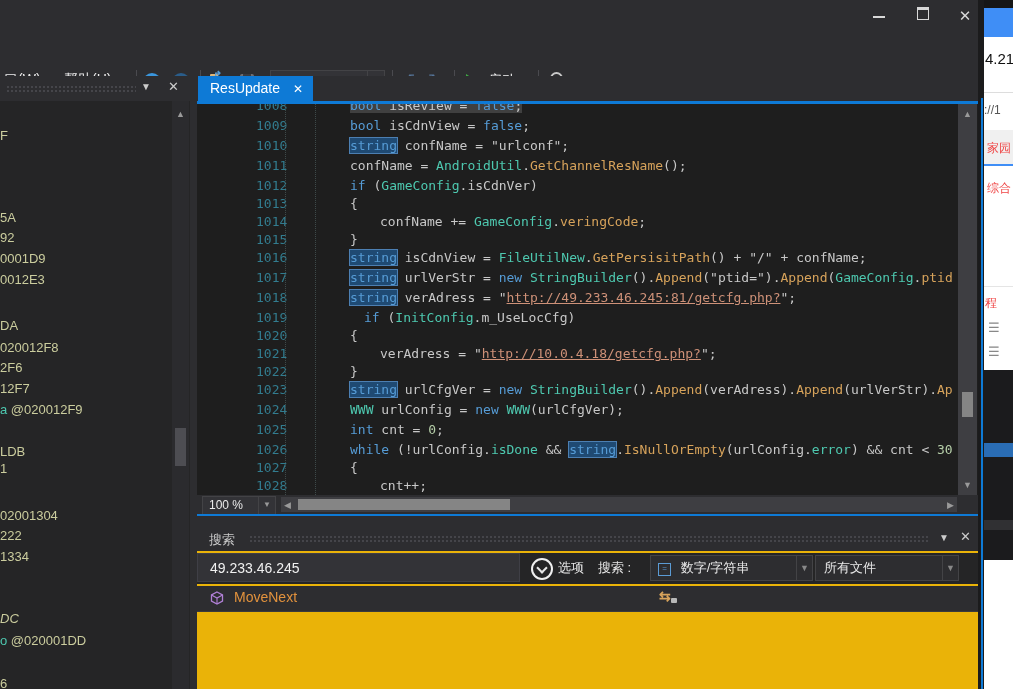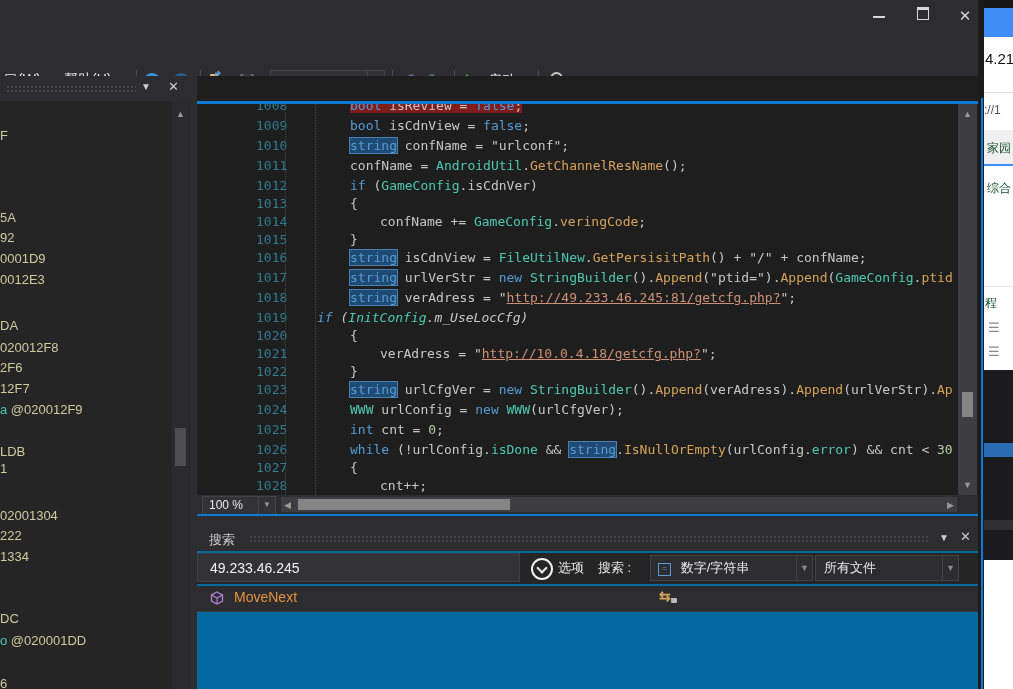--- a/index.html
+++ b/index.html
@@ -28,40 +28,40 @@
   #gutter{position:absolute;left:0;top:28px;width:24px;height:391px;background:#303032;}
   .guide{position:absolute;top:28px;height:391px;width:0;border-left:1px dotted #3e4a4a;}
   #code-lines{position:absolute;left:0;top:-8px;width:1200px;}
   .code-row{height:20px;line-height:20px;white-space:nowrap;font-family:"DejaVu Sans Mono",monospace;font-size:13px;}
   .code-row.br{height:16px;line-height:16px;}
   .ln{display:inline-block;box-sizing:border-box;width:93px;padding-left:59px;color:#327c8f;}
   .tk-k{color:#569cd6;} .tk-t{color:#4ec9b0;} .tk-m{color:#d7a35b;}
   .tk-p{color:#c8c8c8;} .tk-s{color:#c8c8c8;} .tk-n{color:#b5cea8;}
   .tk-u{color:#ce9178;text-decoration:underline;}
   .tk-hl{color:#569cd6;background:#1f4a73;outline:1px solid #4c7fb2;}
-  .sel{background:#7f1d1d;}
+  .sel{background:#404040;}
   
   .sb-track{background:#3e3e42;}
   .sb-thumb{position:absolute;background:#858585;}
   .sb-arrow{position:absolute;color:#9a9a9a;font-size:9px;text-align:center;}
   
-  #search-panel{left:197px;top:527px;width:781px;height:162px;background:#0369a1;}
+  #search-panel{left:197px;top:527px;width:781px;height:162px;background:#eab308;}
   #search-header{position:absolute;left:0;top:0;width:100%;height:24px;background:#2d2d30;}
   #search-input-row{position:absolute;left:0;top:26px;width:100%;height:31px;background:#252526;}
   #search-input{position:absolute;left:0;top:0;width:323px;height:29px;background:#333337;border:1px solid #3f3f46;color:#f0f0f0;font-size:14px;line-height:29px;padding-left:12px;box-sizing:border-box;}
   .opt-label{position:absolute;top:6px;font-size:13px;color:#e8e8e8;}
   .mini-combo{position:absolute;top:2px;height:26px;background:#2d2d30;border:1px solid #434346;box-sizing:border-box;color:#e8e8e8;font-size:13px;line-height:24px;}
   .mini-combo .arrowbox{position:absolute;right:0;top:0;bottom:0;width:15px;border-left:1px solid #434346;color:#888;font-size:9px;line-height:24px;text-align:center;}
   #result-row{position:absolute;left:0;top:59px;width:100%;height:25px;background:#2d2d30;border-bottom:1px solid #3a3a3e;}
   #result-name{position:absolute;left:37px;top:3px;font-size:14px;color:#e2923d;}
   #result-location{position:absolute;right:25px;top:3px;font-size:14px;color:#4ec9b0;}
   .chev{display:inline-block;width:6px;height:6px;border-right:2px solid #e8e8e8;border-bottom:2px solid #e8e8e8;transform:rotate(45deg);}
   
   #bg-window{left:984px;top:0;width:29px;height:689px;background:#fff;overflow:hidden;}
-  .bgtext{position:absolute;color:#14532d;font-size:12px;white-space:nowrap;}
+  .bgtext{position:absolute;color:#ef4444;font-size:12px;white-space:nowrap;}
 </style>
 </head>
 <body>
 
 <div id="stage">
 
   <div class="abs" style="left:0;top:0;width:978px;height:30px;background:#2d2d30;">
     <div class="winbtn" style="left:866px;"><span style="display:inline-block;width:12px;height:2px;background:#d8d8d8;margin-bottom:2px;"></span></div>
     <div class="winbtn" style="left:910px;"><span style="display:inline-block;width:10px;height:9px;border:1px solid #d8d8d8;border-top:3px solid #d8d8d8;"></span></div>
     <div class="winbtn" style="left:952px;font-size:15px;">✕</div>
@@ -120,48 +120,54 @@
         <div class="side-item" style="top: 242px;">DA</div>
         <div class="side-item" style="top: 264px;">020012F8</div>
         <div class="side-item" style="top: 284px;">2F6</div>
         <div class="side-item" style="top: 305px;">12F7</div>
         <div class="side-item" style="top: 326px;"><span class="pre">a</span> @020012F9</div>
         <div class="side-item" style="top: 368px;">LDB</div>
         <div class="side-item" style="top: 385px;">1</div>
         <div class="side-item" style="top: 432px;">02001304</div>
         <div class="side-item" style="top: 452px;">222</div>
         <div class="side-item" style="top: 473px;">1334</div>
-        <div class="side-item" style="top: 535px;">DC</div>
+        <div class="side-item" style="top: 535px; font-style: italic;">DC</div>
         <div class="side-item" style="top: 557px;"><span class="pre">o</span> @020001DD</div>
         <div class="side-item" style="top: 600px;">6</div>
       </div>
 
     <div class="abs" style="left:172px;top:25px;width:17px;height:588px;background:#2b2b2e;">
       <div class="sb-arrow" style="left:0;top:8px;width:17px;">▲</div>
       <div class="sb-thumb" style="left:3px;top:327px;width:11px;height:38px;background:#4d4d52;"></div>
     </div>
   </div>
 
   <div class="abs" id="editor-group">
+    <div id="tabstrip">
+      <div id="doc-tab">
+        <span>ResUpdate</span>
+        <span style="margin-left:9px;font-size:12px;">✕</span>
+      </div>
+    </div>
     <div id="tab-underline"></div>
     <div id="gutter"></div>
     <div id="code-viewport">
       <div id="code-lines">
           <div class="code-row"><span class="ln">1008</span><span style="margin-left: 60px;"><span class="sel"><span class="tk-k">bool</span><span class="tk-p"> isReview = </span><span class="tk-k">false</span><span class="tk-p">;</span></span></span></div>
           <div class="code-row"><span class="ln">1009</span><span style="margin-left: 60px;"><span class="tk-k">bool</span><span class="tk-p"> isCdnView = </span><span class="tk-k">false</span><span class="tk-p">;</span></span></div>
           <div class="code-row"><span class="ln">1010</span><span style="margin-left: 60px;"><span class="tk-hl">string</span><span class="tk-p"> confName = </span><span class="tk-s">"urlconf"</span><span class="tk-p">;</span></span></div>
           <div class="code-row"><span class="ln">1011</span><span style="margin-left: 60px;"><span class="tk-p">confName = </span><span class="tk-t">AndroidUtil</span><span class="tk-p">.</span><span class="tk-m">GetChannelResName</span><span class="tk-p">();</span></span></div>
           <div class="code-row"><span class="ln">1012</span><span style="margin-left: 60px;"><span class="tk-k">if</span><span class="tk-p"> (</span><span class="tk-t">GameConfig</span><span class="tk-p">.isCdnVer)</span></span></div>
           <div class="code-row br"><span class="ln">1013</span><span style="margin-left: 60px;"><span class="tk-p">{</span></span></div>
           <div class="code-row"><span class="ln">1014</span><span style="margin-left: 90px;"><span class="tk-p">confName += </span><span class="tk-t">GameConfig</span><span class="tk-p">.</span><span class="tk-m">veringCode</span><span class="tk-p">;</span></span></div>
           <div class="code-row br"><span class="ln">1015</span><span style="margin-left: 60px;"><span class="tk-p">}</span></span></div>
           <div class="code-row"><span class="ln">1016</span><span style="margin-left: 60px;"><span class="tk-hl">string</span><span class="tk-p"> isCdnView = </span><span class="tk-t">FileUtilNew</span><span class="tk-p">.</span><span class="tk-m">GetPersisitPath</span><span class="tk-p">() + </span><span class="tk-s">"/"</span><span class="tk-p"> + confName;</span></span></div>
           <div class="code-row"><span class="ln">1017</span><span style="margin-left: 60px;"><span class="tk-hl">string</span><span class="tk-p"> urlVerStr = </span><span class="tk-k">new</span><span class="tk-p"> </span><span class="tk-t">StringBuilder</span><span class="tk-p">().</span><span class="tk-m">Append</span><span class="tk-p">(</span><span class="tk-s">"ptid="</span><span class="tk-p">).</span><span class="tk-m">Append</span><span class="tk-p">(</span><span class="tk-t">GameConfig</span><span class="tk-p">.</span><span class="tk-m">ptid</span></span></div>
           <div class="code-row"><span class="ln">1018</span><span style="margin-left: 60px; margin-top: 28px;"><span class="tk-hl">string</span><span class="tk-p"> verAdress = </span><span class="tk-s">"</span><span class="tk-u">http://49.233.46.245:81/getcfg.php?</span><span class="tk-s">"</span><span class="tk-p">;</span></span></div>
-          <div class="code-row"><span class="ln">1019</span><span style="margin-left: 27px; font-style: italic;"><span class="tk-k">if</span><span class="tk-p"> (</span><span class="tk-t">InitConfig</span><span class="tk-p">.m_UseLocCfg)</span></span></div>
+          <div class="code-row"><span class="ln">1019</span><span style="margin-left: 74px;"><span class="tk-k">if</span><span class="tk-p"> (</span><span class="tk-t">InitConfig</span><span class="tk-p">.m_UseLocCfg)</span></span></div>
           <div class="code-row br"><span class="ln">1020</span><span style="margin-left: 60px;"><span class="tk-p">{</span></span></div>
           <div class="code-row"><span class="ln">1021</span><span style="margin-left: 90px;"><span class="tk-p">verAdress = </span><span class="tk-s">"</span><span class="tk-u">http://10.0.4.18/getcfg.php?</span><span class="tk-s">"</span><span class="tk-p">;</span></span></div>
           <div class="code-row br"><span class="ln">1022</span><span style="margin-left: 60px;"><span class="tk-p">}</span></span></div>
           <div class="code-row"><span class="ln">1023</span><span style="margin-left: 60px;"><span class="tk-hl">string</span><span class="tk-p"> urlCfgVer = </span><span class="tk-k">new</span><span class="tk-p"> </span><span class="tk-t">StringBuilder</span><span class="tk-p">().</span><span class="tk-m">Append</span><span class="tk-p">(verAdress).</span><span class="tk-m">Append</span><span class="tk-p">(urlVerStr).</span><span class="tk-m">Ap</span></span></div>
           <div class="code-row"><span class="ln">1024</span><span style="margin-left: 60px;"><span class="tk-t">WWW</span><span class="tk-p"> urlConfig = </span><span class="tk-k">new</span><span class="tk-p"> </span><span class="tk-t">WWW</span><span class="tk-p">(urlCfgVer);</span></span></div>
           <div class="code-row"><span class="ln">1025</span><span style="margin-left: 60px;"><span class="tk-k">int</span><span class="tk-p"> cnt = </span><span class="tk-n">0</span><span class="tk-p">;</span></span></div>
           <div class="code-row"><span class="ln">1026</span><span style="margin-left: 60px;"><span class="tk-k">while</span><span class="tk-p"> (!urlConfig.</span><span class="tk-t">isDone</span><span class="tk-p"> &amp;&amp; </span><span class="tk-hl">string</span><span class="tk-p">.</span><span class="tk-m">IsNullOrEmpty</span><span class="tk-p">(urlConfig.</span><span class="tk-t">error</span><span class="tk-p">) &amp;&amp; cnt &lt; </span><span class="tk-n">30</span></span></div>
           <div class="code-row br"><span class="ln">1027</span><span style="margin-left: 60px;"><span class="tk-p">{</span></span></div>
           <div class="code-row"><span class="ln">1028</span><span style="margin-left: 90px;"><span class="tk-p">cnt++;</span></span></div>
         </div>

